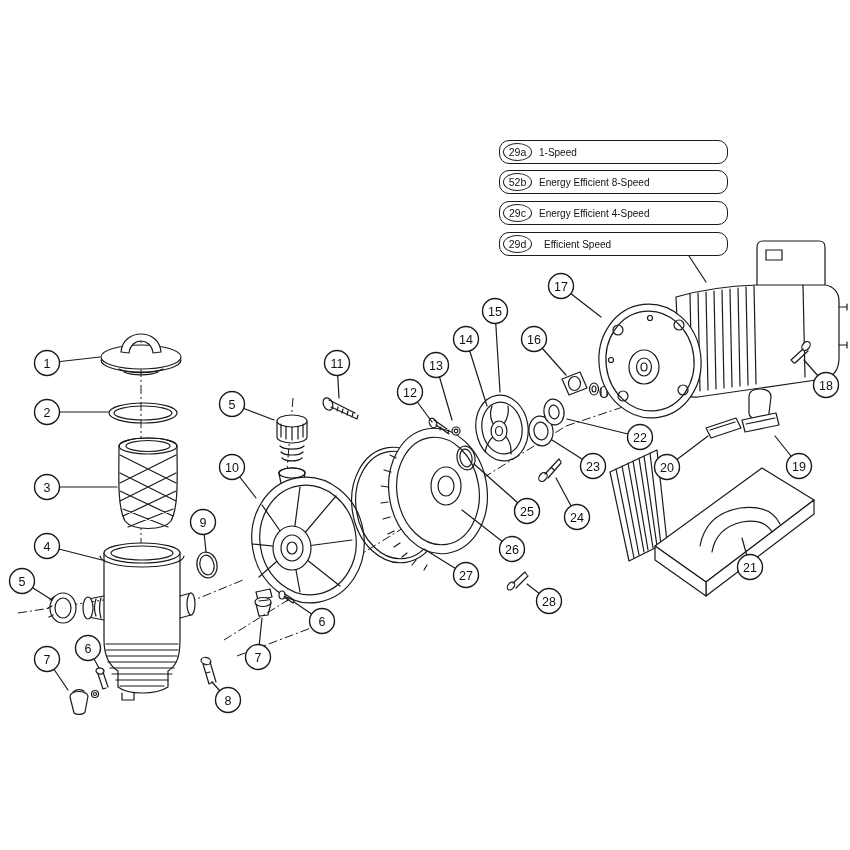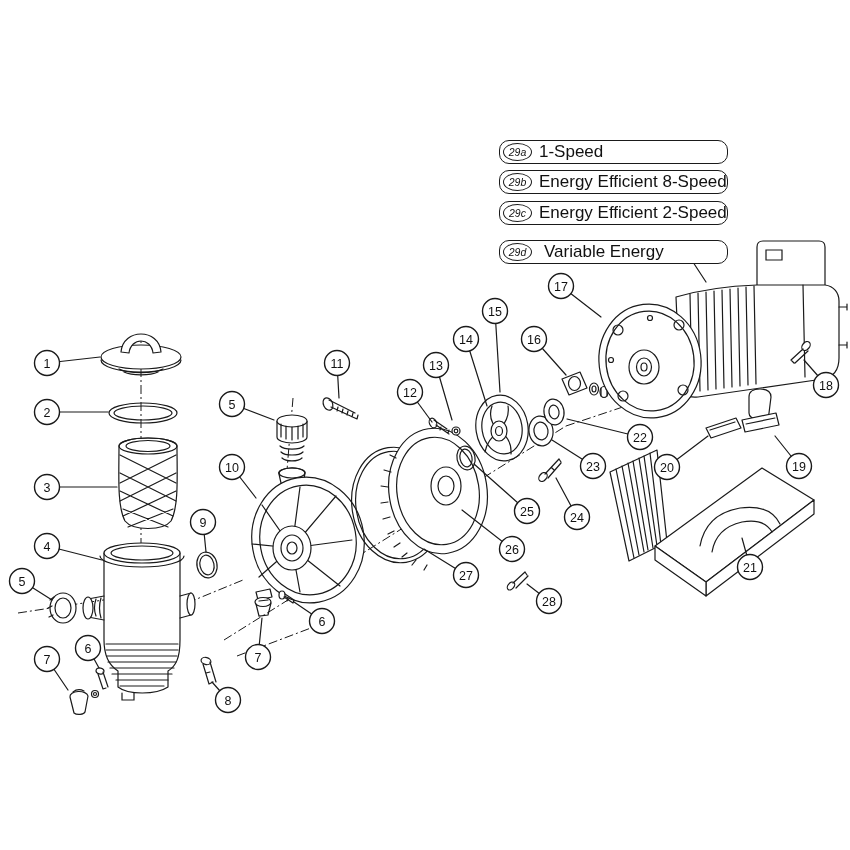--- a/index.html
+++ b/index.html
@@ -8,22 +8,22 @@
   #art{position:absolute;left:0;top:0;}
   .ln{fill:none;stroke:#1a1a1a;stroke-width:1.2;stroke-linecap:round;}
   .fw{fill:#ffffff;stroke:#1a1a1a;stroke-width:1.2;stroke-linejoin:round;}
   .axis{fill:none;stroke:#1a1a1a;stroke-width:1;stroke-dasharray:9 3 2 3;}
   .bub{fill:#ffffff;stroke:#1a1a1a;stroke-width:1.4;}
   .num{font:12.5px "Liberation Sans",sans-serif;fill:#111;text-anchor:middle;}
   .speed-box{position:absolute;left:499px;width:224px;height:22px;border:1.4px solid #1a1a1a;
              border-radius:10px;background:#fff;display:flex;align-items:center;gap:7px;
              padding-left:3px;box-sizing:content-box;}
   .badge{display:flex;align-items:center;justify-content:center;width:27px;height:16px;
-         border:1.3px solid #1a1a1a;border-radius:50%;font-size:10.5px;color:#111;flex:0 0 auto;font-style:italic;}
-  .speed-label{font-size:17px;color:#111;white-space:nowrap;}
+         border:1.3px solid #1a1a1a;border-radius:50%;font-size:10.5px;color:#111;flex:0 0 auto;}
+  .speed-label{font-size:10px;color:#111;white-space:nowrap;}
 </style>
 </head>
 <body>
 
 <div id="stage">
 
 <svg id="art" width="850" height="850" viewBox="0 0 850 850">
 
   <g>
     <path class="axis" d="M141,334 V550"></path>
@@ -397,25 +397,25 @@
           <text class="num" x="549" y="605.5">28</text>
         </g>
   </g>
 </svg>
 
   <div class="speed-box" style="top:140px;">
     <span class="badge">29a</span>
     <span class="speed-label">1-Speed</span>
   </div>
   <div class="speed-box" style="top:170px;">
-    <span class="badge">29b</span>
+    <span class="badge">52b</span>
     <span class="speed-label">Energy Efficient 8-Speed</span>
   </div>
   <div class="speed-box" style="top:201px;text-align:right;">
     <span class="badge">29c</span>
-    <span class="speed-label">Energy Efficient 2-Speed</span>
+    <span class="speed-label">Energy Efficient 4-Speed</span>
   </div>
-  <div class="speed-box" style="top:240px;gap:12px;">
+  <div class="speed-box" style="top:232px;gap:12px;">
     <span class="badge">29d</span>
-    <span class="speed-label">Variable Energy</span>
+    <span class="speed-label">Efficient Speed</span>
   </div>
 
 </div>
 
 </body></html>

